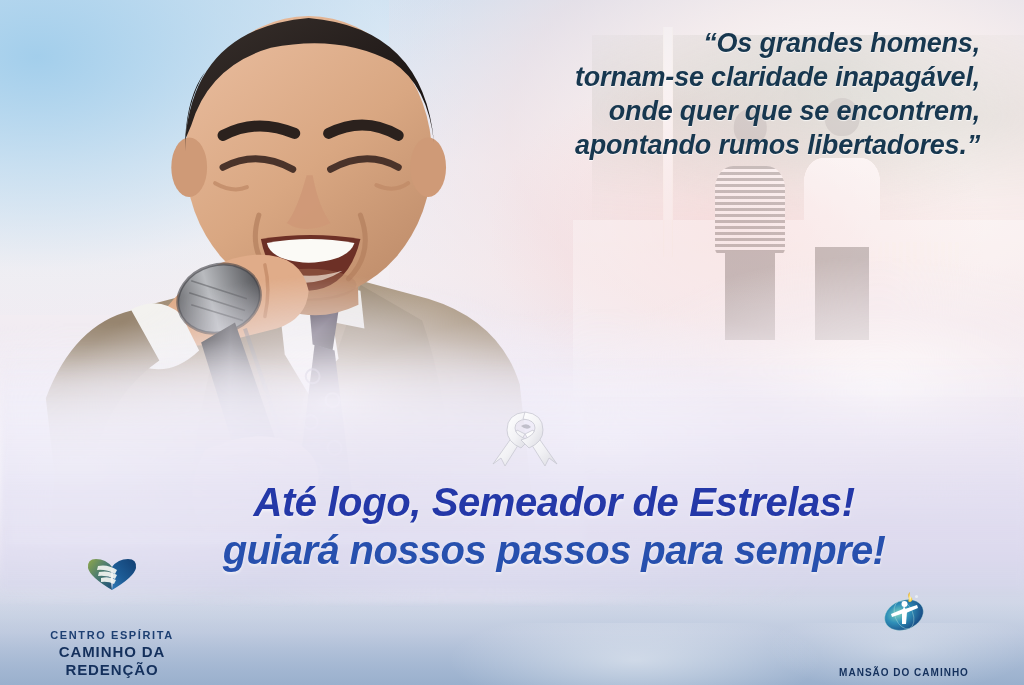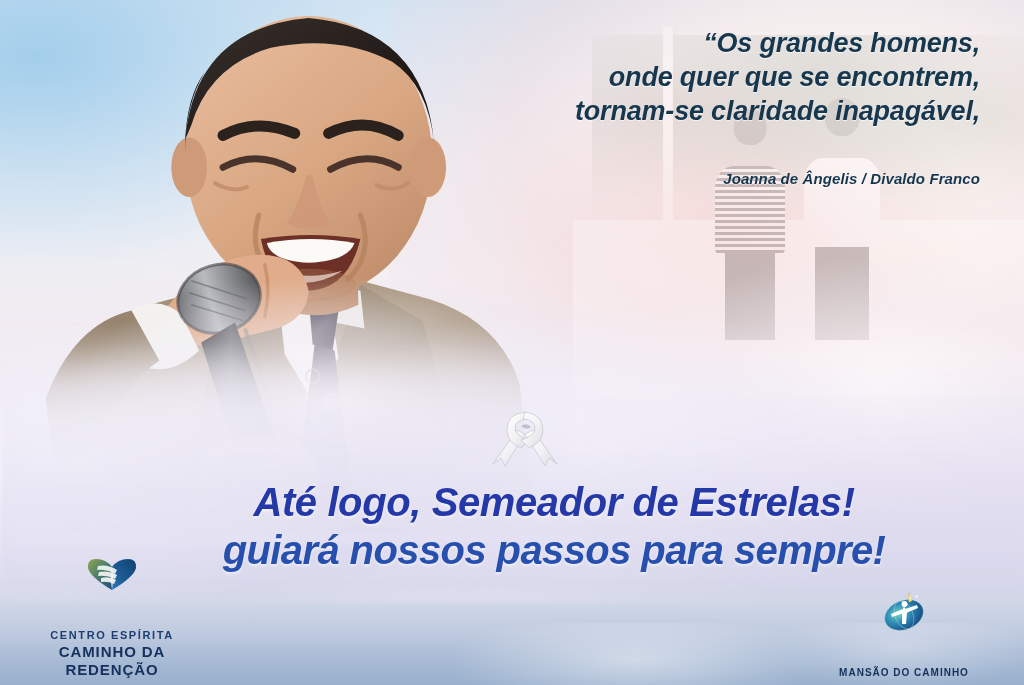--- a/index.html
+++ b/index.html
@@ -412,24 +412,24 @@
       </g>
     </svg>
     <div class="portrait-fade"></div>
   </div>
 
   <div class="mist"></div>
   <div class="mist-2"></div>
 
   <div class="quote">
     <span class="ql">“Os grandes homens,</span>
+    <span class="ql">tornam-se claridade inapagável,</span>
     <span class="ql">onde quer que se encontrem,</span>
-    <span class="ql">tornam-se claridade inapagável,</span>
-  </div>
-  <div class="quote-credit">Joanna de Ângelis / Divaldo Franco</div>
+    <span class="ql">apontando rumos libertadores.”</span>
+  </div>
 
   <div class="ribbon">
     <svg viewBox="0 0 76 78">
       <defs>
         <linearGradient id="ribG" x1="0" y1="0" x2="1" y2="1">
           <stop offset="0%" stop-color="#ffffff"></stop>
           <stop offset="55%" stop-color="#f2f2f5"></stop>
           <stop offset="100%" stop-color="#d9d9e0"></stop>
         </linearGradient>
       </defs>

